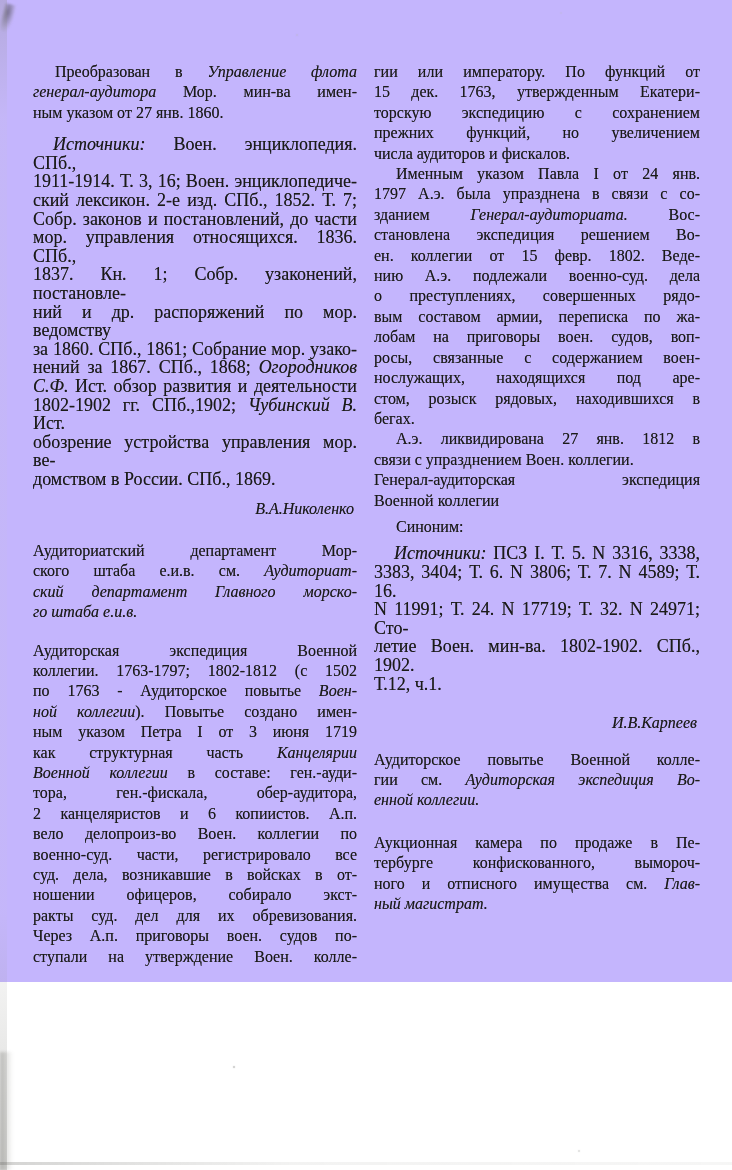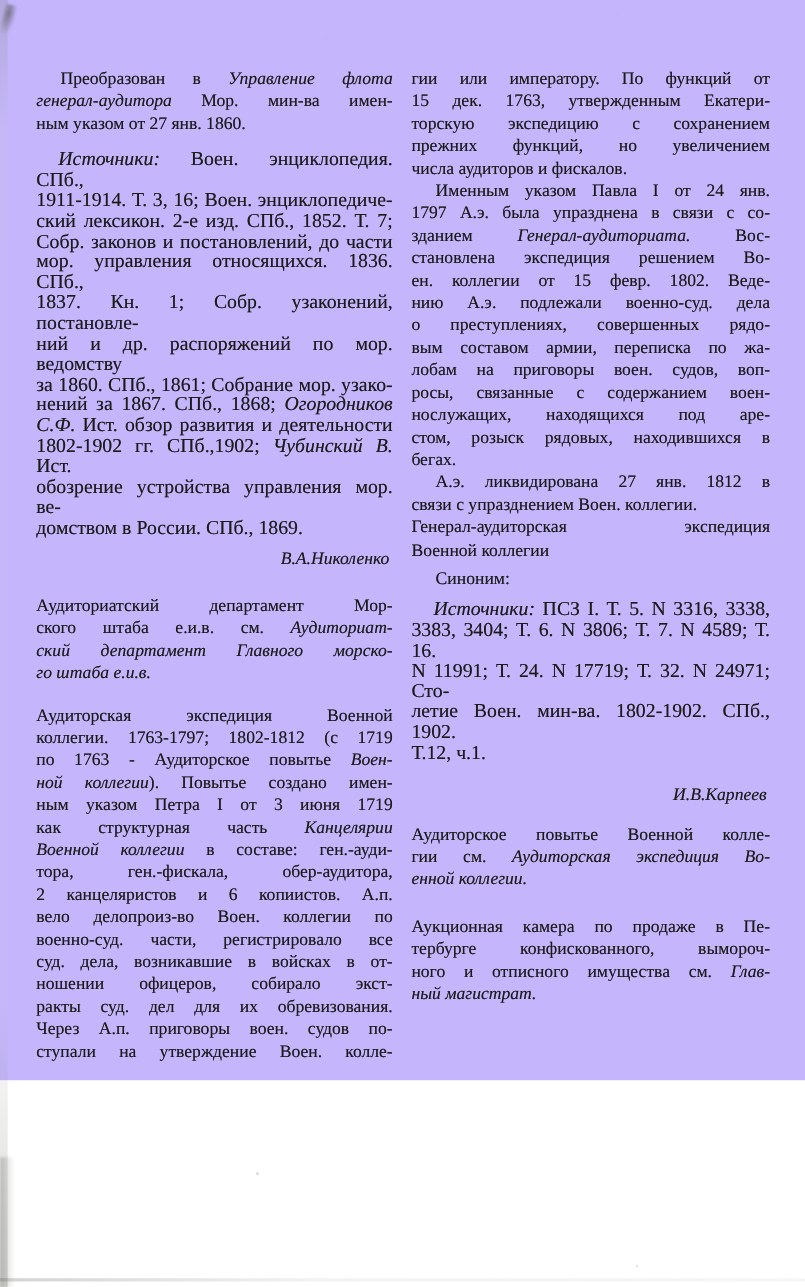--- a/index.html
+++ b/index.html
@@ -99,21 +99,21 @@
         <div class="line last"><span class="s-i">В.А.Николенко</span></div>
       </div>
       <div class="block entry" style="margin-top: 22px;">
         <div class="line"><span class="s-b">Аудиториатский департамент Мор-</span></div>
         <div class="line"><span class="s-b">ского штаба е.и.в.</span><span class="s-n"> см. </span><span class="s-i">Аудиториат-</span></div>
         <div class="line"><span class="s-i">ский департамент Главного морско-</span></div>
         <div class="line last"><span class="s-i">го штаба е.и.в.</span></div>
       </div>
       <div class="block entry" style="margin-top: 18px;">
         <div class="line"><span class="s-b">Аудиторская экспедиция Военной</span></div>
-        <div class="line"><span class="s-b">коллегии.</span><span class="s-n"> 1763-1797; 1802-1812 (с 1719</span></div>
+        <div class="line"><span class="s-b">коллегии.</span><span class="s-n"> 1763-1797; 1802-1812 (с 1502</span></div>
         <div class="line"><span class="s-n">по 1763 - Аудиторское повытье </span><span class="s-i">Воен-</span></div>
         <div class="line"><span class="s-i">ной коллегии</span><span class="s-n">). Повытье создано имен-</span></div>
         <div class="line"><span class="s-n">ным указом Петра I от 3 июня 1719</span></div>
         <div class="line"><span class="s-n">как структурная часть </span><span class="s-i">Канцелярии</span></div>
         <div class="line"><span class="s-i">Военной коллегии</span><span class="s-n"> в составе: ген.-ауди-</span></div>
         <div class="line"><span class="s-n">тора, ген.-фискала, обер-аудитора,</span></div>
         <div class="line"><span class="s-n">2 канцеляристов и 6 копиистов. А.п.</span></div>
         <div class="line"><span class="s-n">вело делопроиз-во Воен. коллегии по</span></div>
         <div class="line"><span class="s-n">военно-суд. части, регистрировало все</span></div>
         <div class="line"><span class="s-n">суд. дела, возникавшие в войсках в от-</span></div>

